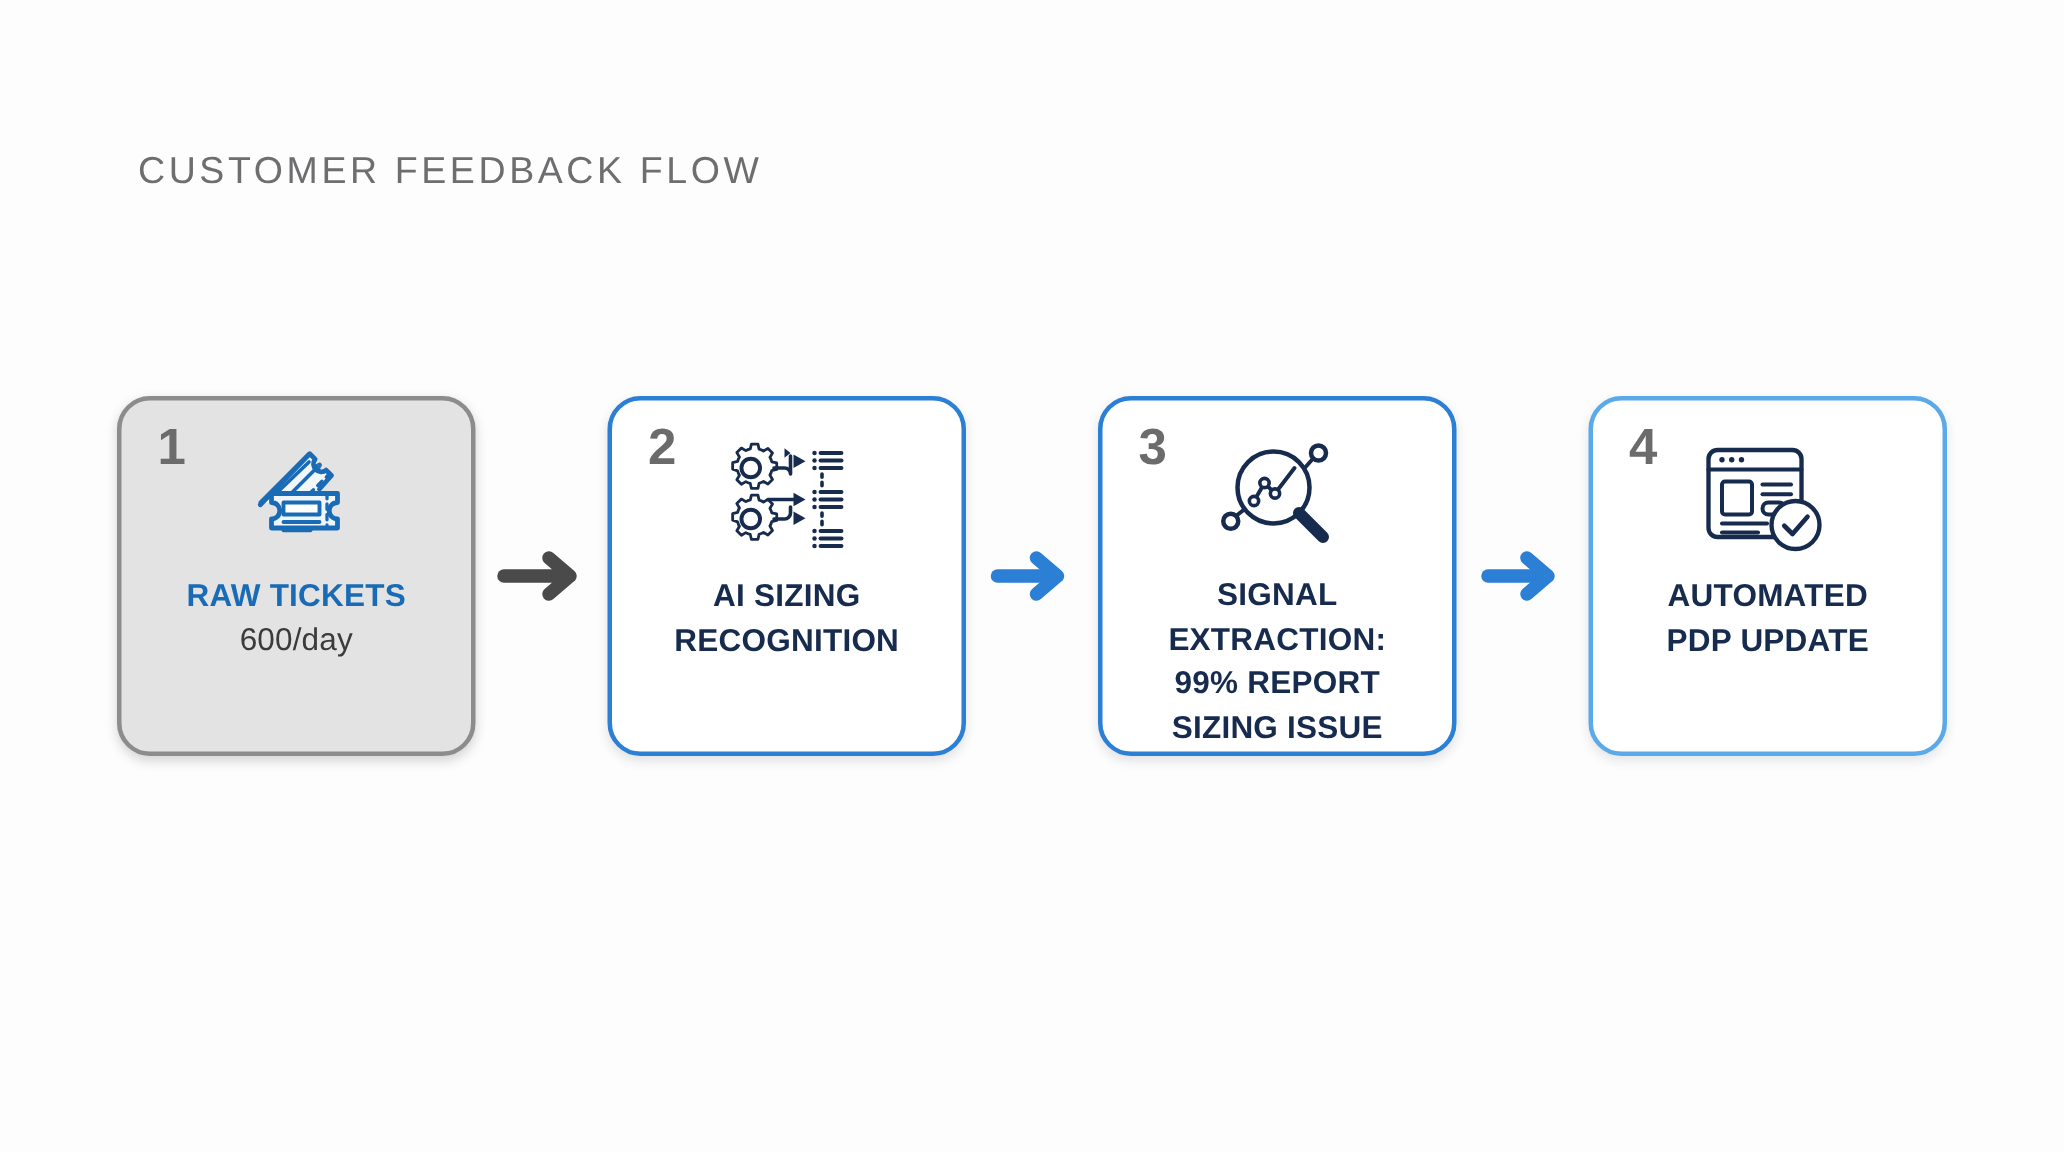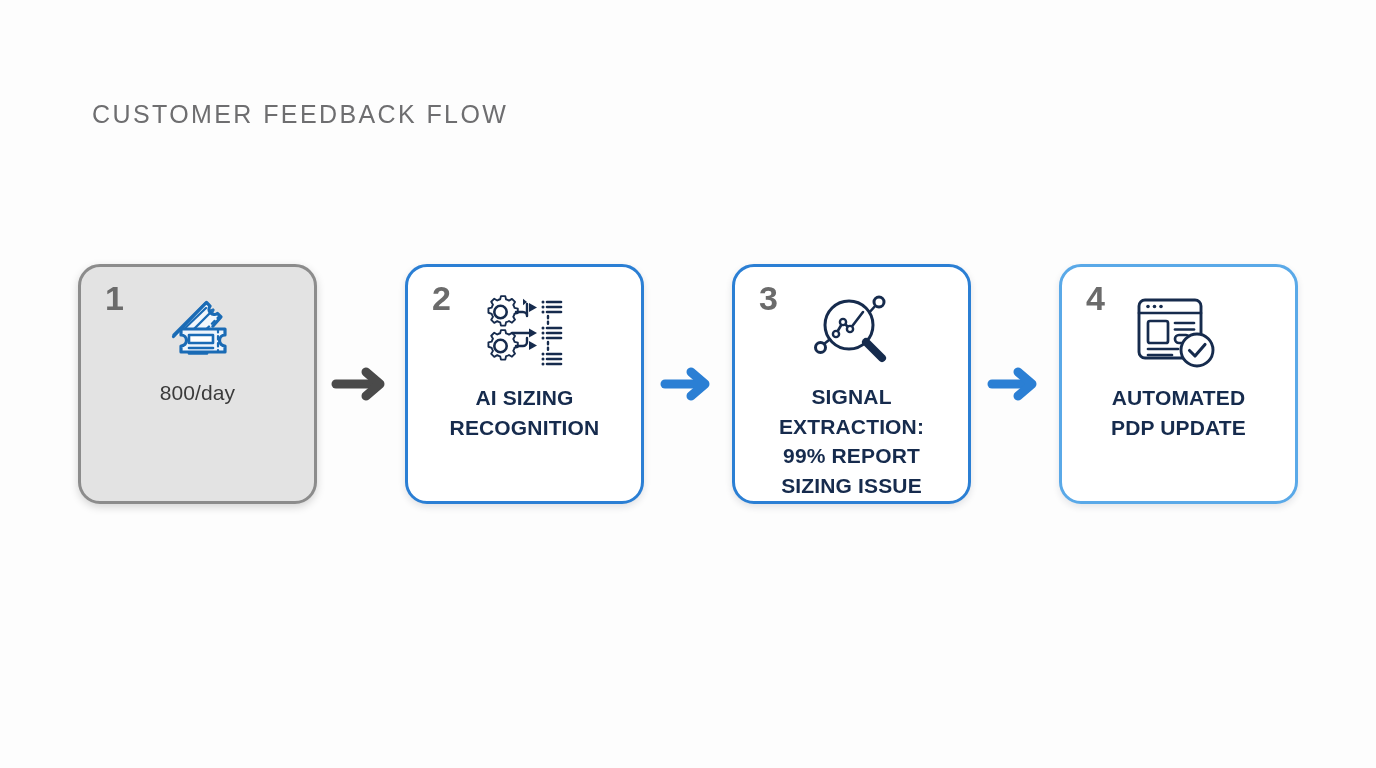--- a/index.html
+++ b/index.html
@@ -138,21 +138,22 @@
         <path d="M25 34 h44 a0 0 0 0 1 0 0 v6 a5.5 5.5 0 0 0 0 11 v6 a0 0 0 0 1 0 0 H25 a0 0 0 0 1 0 0 v-6 a5.5 5.5 0 0 0 0-11 v-6 a0 0 0 0 1 0 0 z" fill="#eef5fc"></path>
 
         <rect x="33" y="40" width="24" height="8" fill="#ffffff" stroke-width="2.6"></rect>
 
         <path d="M33 53 h24" stroke-width="2.6"></path>
         <path d="M33 58.5 h18" stroke-width="2.6"></path>
 
         <path d="M62 34 v23" stroke-width="2.2" stroke-dasharray="3.5 3.5"></path>
       </svg>
     </div>
-    <div class="card-sub">800/day</div>
+    <div class="card-label label-blue">RAW TICKETS</div>
+    <div class="card-sub">600/day</div>
   </div>
 
   <div class="arrow">
     <svg width="62" height="40" viewBox="0 0 62 40" fill="none" stroke="#4a4a4a" stroke-width="9" stroke-linecap="round" stroke-linejoin="round">
       <path d="M6 20 H46"></path>
       <path d="M36 8 L50 20 L36 32"></path>
     </svg>
   </div>
 
   <div class="card">

